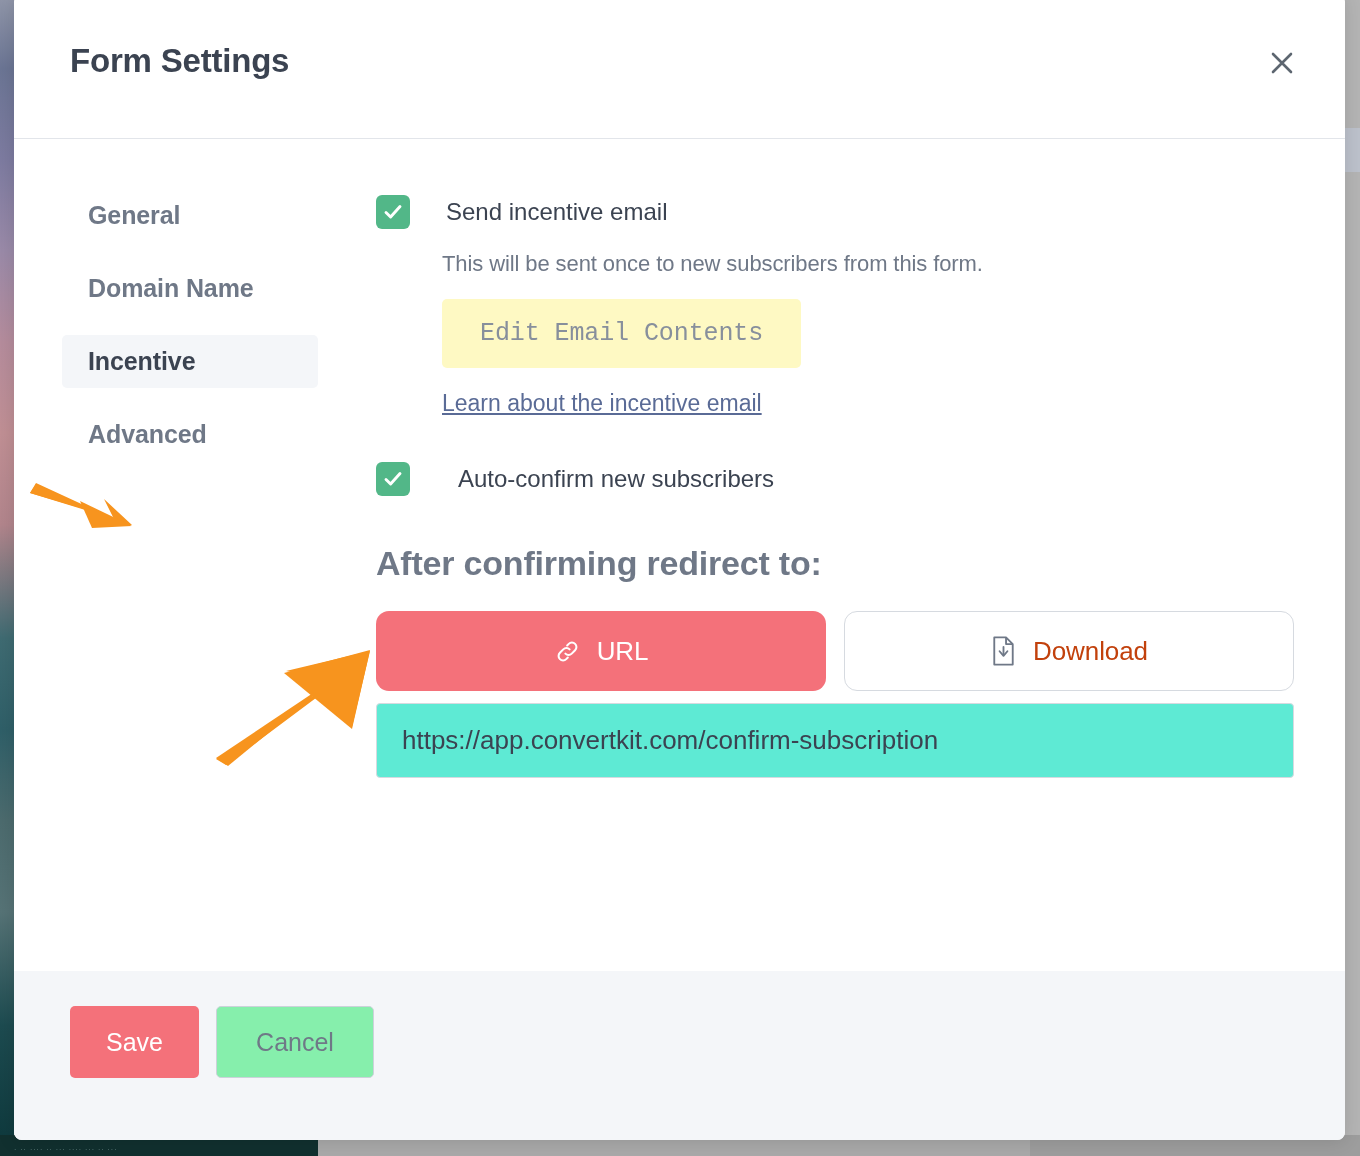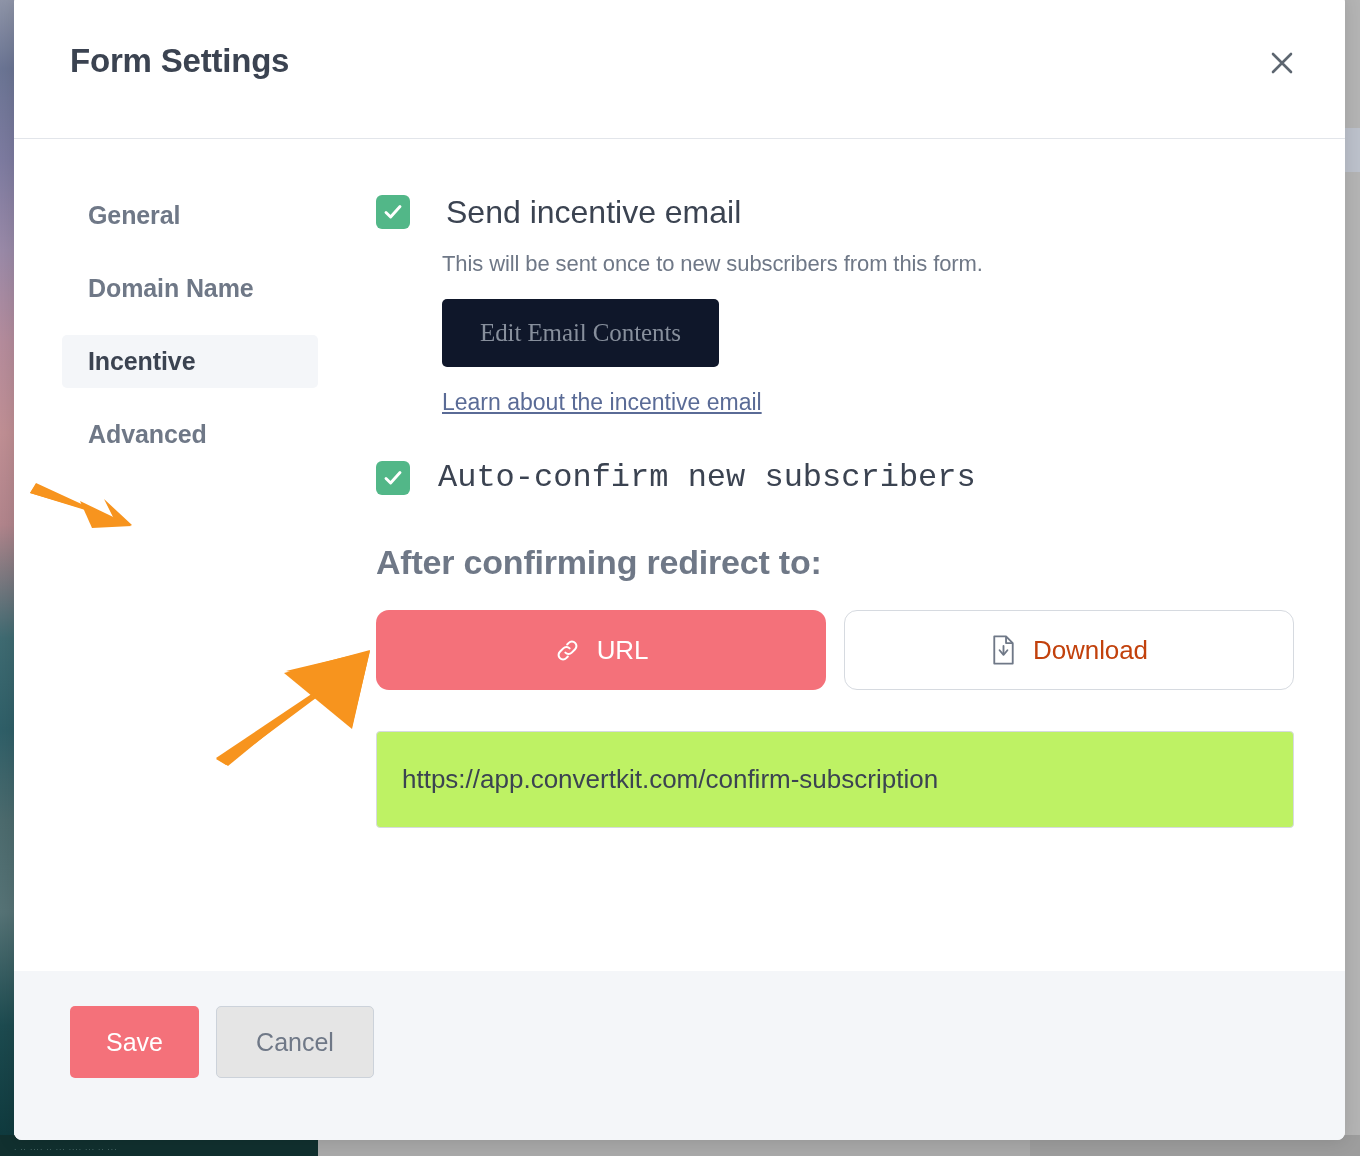--- a/index.html
+++ b/index.html
@@ -128,21 +128,21 @@
     width: 34px; height: 34px;
     background: #52b788;
     border-radius: 6px;
     flex: 0 0 34px;
     display: flex; align-items: center; justify-content: center;
     cursor: pointer;
   }
   .checkbox svg { display: block; }
 
   .check-label {
-    font-size: 32px;
+    font-size: 24px;
     color: #3b4351;
     margin-left: 0;
     line-height: 34px;
   }
 
   #send-incentive-row { margin-top: 56px; }
   #send-incentive-row .check-label { margin-left: 36px; }
 
   #incentive-help {
     margin-left: 66px;
@@ -150,43 +150,43 @@
     font-size: 22px;
     color: #6f7887;
     letter-spacing: -0.1px;
   }
 
   #edit-email-button {
     margin-left: 66px;
     margin-top: 22px;
     display: inline-block;
     padding: 20px 38px;
-    background: #0f172a;
+    background: #fef9c3;
     color: #878f9c;
     border: none;
     border-radius: 5px;
     font-size: 25px;
-    font-family: Liberation Serif, serif;
+    font-family: Liberation Mono, monospace;
     cursor: pointer;
     letter-spacing: -0.1px;
   }
 
   #learn-link {
     display: block;
     margin-left: 66px;
     margin-top: 22px;
     font-size: 23px;
     color: #5a6b96;
     text-decoration: underline;
     cursor: pointer;
     width: fit-content;
   }
 
   #auto-confirm-row { margin-top: 45px; }
-  #auto-confirm-row .check-label { margin-left: 28px; font-family: Liberation Mono, monospace; }
+  #auto-confirm-row .check-label { margin-left: 48px; }
 
   #why-link {
     display: block;
     margin-top: 27px;
     font-size: 23px;
     color: #5a6b96;
     text-decoration: underline;
     cursor: pointer;
     width: fit-content;
   }
@@ -224,30 +224,30 @@
     border: none;
   }
   .type-button.unselected {
     background: #ffffff;
     color: #c2410c;
     border: 1px solid #d6dae0;
   }
   .type-button svg { display: block; }
 
   #redirect-url-field {
-    margin-top: 41px;
+    margin-top: 12px;
     width: 918px;
-    height: 97px;
+    height: 75px;
     border: 1px solid #d6dae0;
     border-radius: 4px;
     font-size: 26px;
     color: #3b4351;
     font-family: inherit;
     padding: 0 25px;
-    background: #bef264;
+    background: #5eead4;
     outline: none;
   }
 
   
   #modal-footer {
     position: absolute;
     left: 0; bottom: 0;
     width: 100%; height: 169px;
     background: #f4f6f9;
   }
@@ -262,21 +262,21 @@
     background: #f4717a;
     color: #ffffff;
     border: none;
     border-radius: 5px;
     font-size: 25px;
     font-family: inherit;
     cursor: pointer;
   }
   #cancel-button {
     width: 158px; height: 72px;
-    background: #e5e5e5;
+    background: #86efac;
     color: #6f7887;
     border: 1px solid #ccd2da;
     border-radius: 5px;
     font-size: 25px;
     font-family: inherit;
     cursor: pointer;
   }
 
   
   .annotation-arrow {

